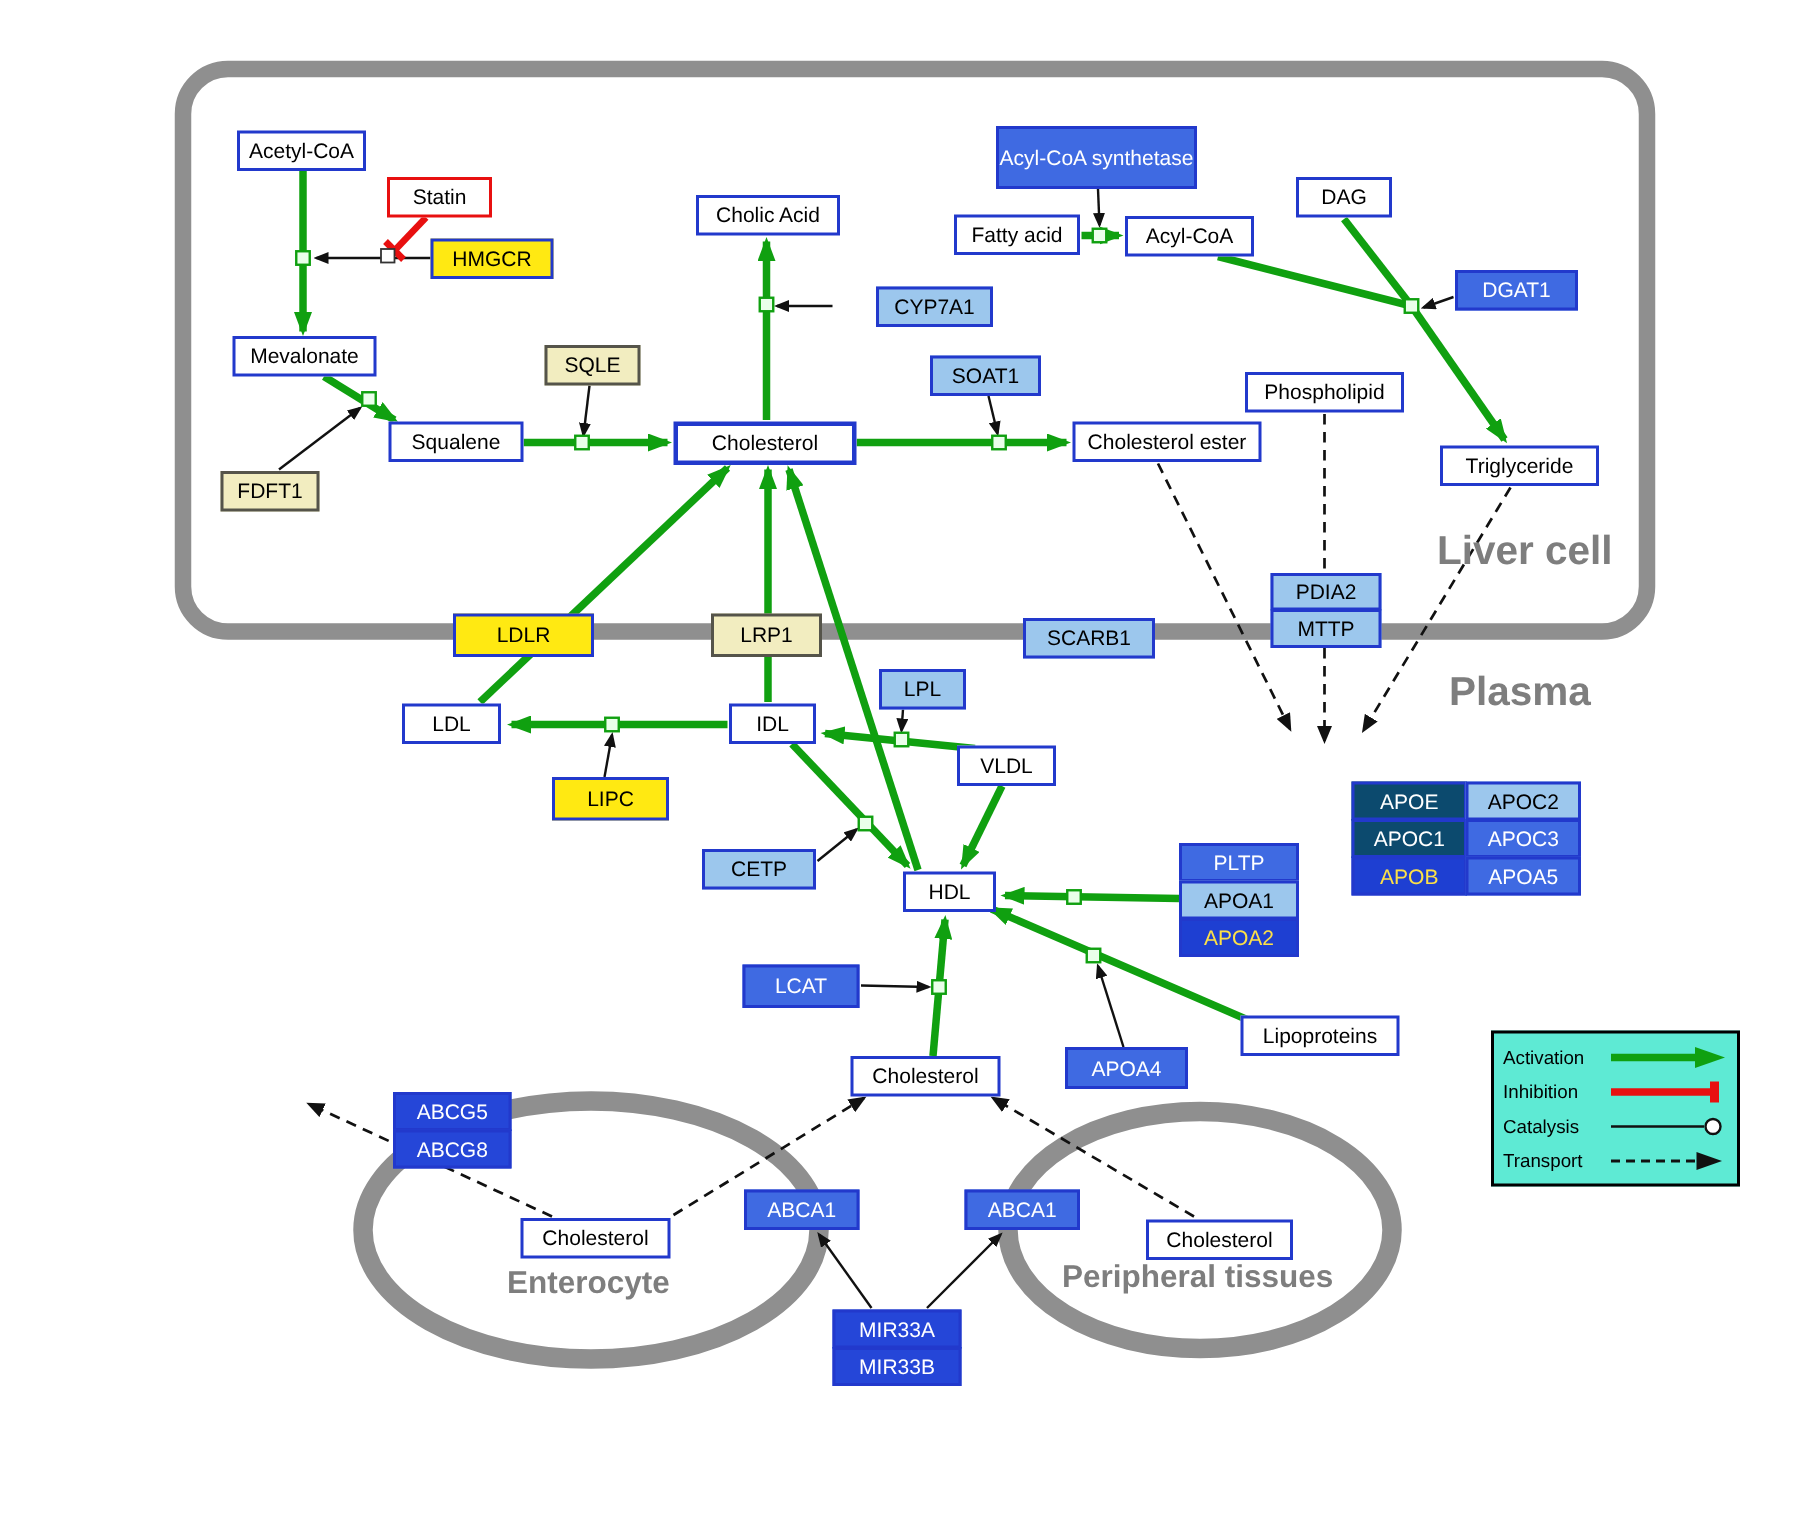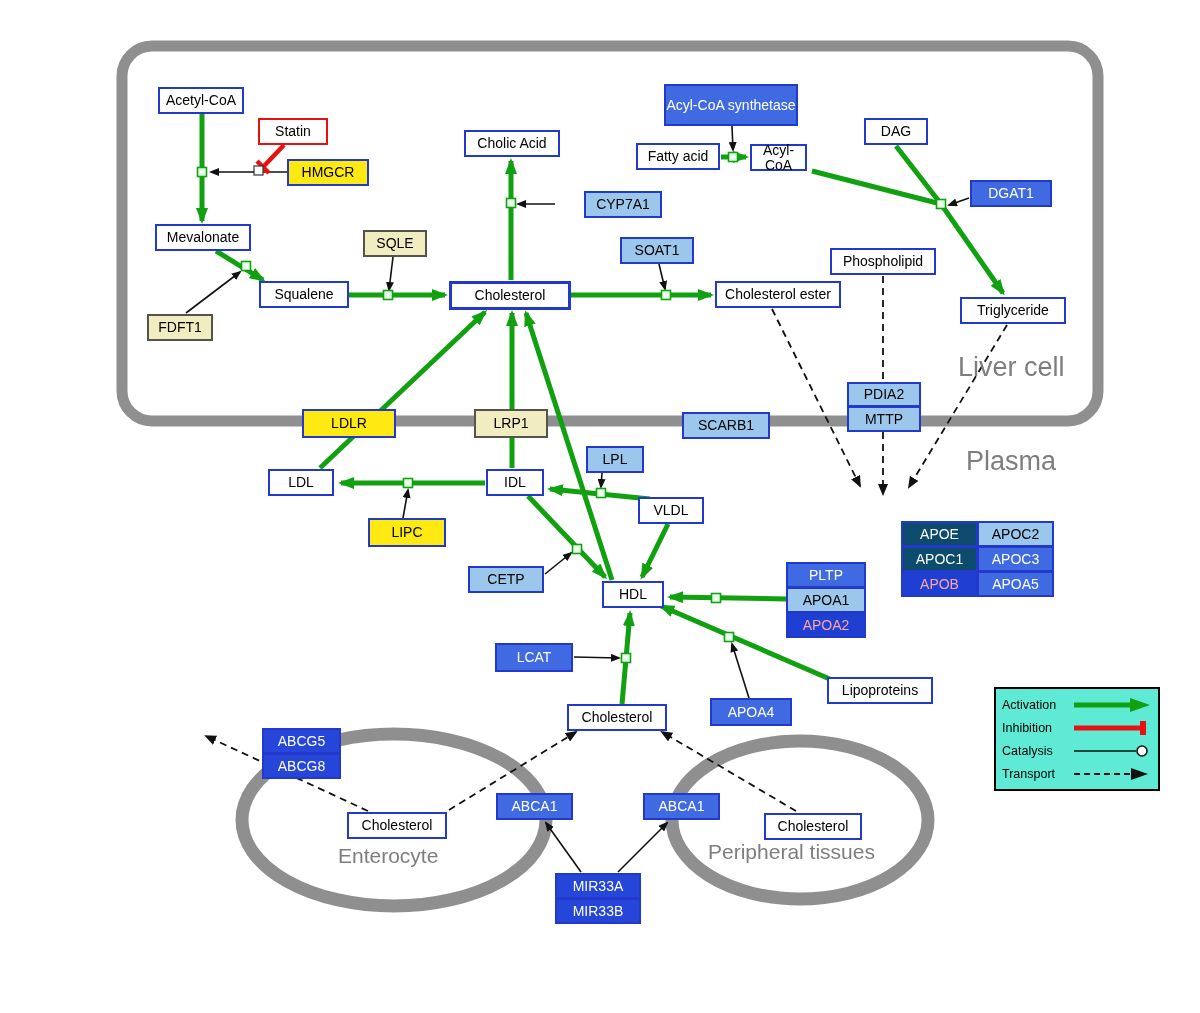--- a/index.html
+++ b/index.html
@@ -9,23 +9,23 @@
   .node{position:absolute;box-sizing:border-box;display:flex;align-items:center;justify-content:center;
         text-align:center;font-size:14px;line-height:1.05;color:#000;background:#fff;
         border:2px solid #2239cc;z-index:5;}
   .bold-border{border-width:3px;}
   .c-statin{border-color:#e81010;}
   .c-yellow{background:#ffe912;}
   .c-pale{background:#f2edc0;border-color:#55544a;}
   .c-light{background:#9cc7ed;}
   .c-med{background:#3f6ae2;color:#fff;}
   .c-med2{background:#0c4a6e;color:#fff;}
-  .c-dark{background:#1e3fd2;color:#fca5a5;}
+  .c-dark{background:#1e3fd2;color:#fde047;}
   .c-dark2{background:#2546d8;color:#fff;}
-  .region-label{position:absolute;color:#7e7e7e;font-weight:normal;z-index:6;}
+  .region-label{position:absolute;color:#7e7e7e;font-weight:bold;z-index:6;}
   .legend{position:absolute;left:994px;top:687px;width:166px;height:104px;background:#5eead4;
           border:2.5px solid #000;z-index:7;box-sizing:border-box;padding:4px 6px;
           display:flex;flex-direction:column;justify-content:space-around;}
   .legend-row{display:flex;align-items:center;justify-content:space-between;height:20px;}
   .legend-row span{font-size:12.5px;color:#000;}
 </style>
 </head>
 <body>
 
 <div id="canvas">
@@ -125,21 +125,21 @@
 <div class="node c-pale" style="left:363px;top:230px;width:64px;height:27px">SQLE</div>
 <div class="node c-pale" style="left:147px;top:314px;width:66px;height:27px">FDFT1</div>
 <div class="node" style="left:259px;top:281px;width:90px;height:27px">Squalene</div>
 <div class="node" style="left:464px;top:130px;width:96px;height:27px">Cholic Acid</div>
 <div class="node c-light" style="left:584px;top:191px;width:78px;height:27px">CYP7A1</div>
 <div class="node bold-border" style="left:449px;top:281px;width:122px;height:29px">Cholesterol</div>
 <div class="node c-light" style="left:620px;top:237px;width:74px;height:27px">SOAT1</div>
 <div class="node" style="left:715px;top:281px;width:126px;height:27px">Cholesterol ester</div>
 <div class="node c-med" style="left:664px;top:84px;width:134px;height:42px">Acyl-CoA synthetase</div>
 <div class="node" style="left:636px;top:143px;width:84px;height:27px">Fatty acid</div>
-<div class="node" style="left:750px;top:144px;width:57px;height:27px">Acyl-CoA</div>
+<div class="node" style="left:750px;top:144px;width:86px;height:27px">Acyl-CoA</div>
 <div class="node" style="left:864px;top:118px;width:64px;height:27px">DAG</div>
 <div class="node c-med" style="left:970px;top:180px;width:82px;height:27px">DGAT1</div>
 <div class="node" style="left:830px;top:248px;width:106px;height:27px">Phospholipid</div>
 <div class="node" style="left:960px;top:297px;width:106px;height:27px">Triglyceride</div>
 <div class="node c-light" style="left:847px;top:382px;width:74px;height:25px">PDIA2</div>
 <div class="node c-light" style="left:847px;top:406px;width:74px;height:26px">MTTP</div>
 <div class="node c-yellow" style="left:302px;top:409px;width:94px;height:29px">LDLR</div>
 <div class="node c-pale" style="left:474px;top:409px;width:74px;height:29px">LRP1</div>
 <div class="node c-light" style="left:682px;top:412px;width:88px;height:27px">SCARB1</div>
 <div class="node" style="left:268px;top:469px;width:66px;height:27px">LDL</div>

